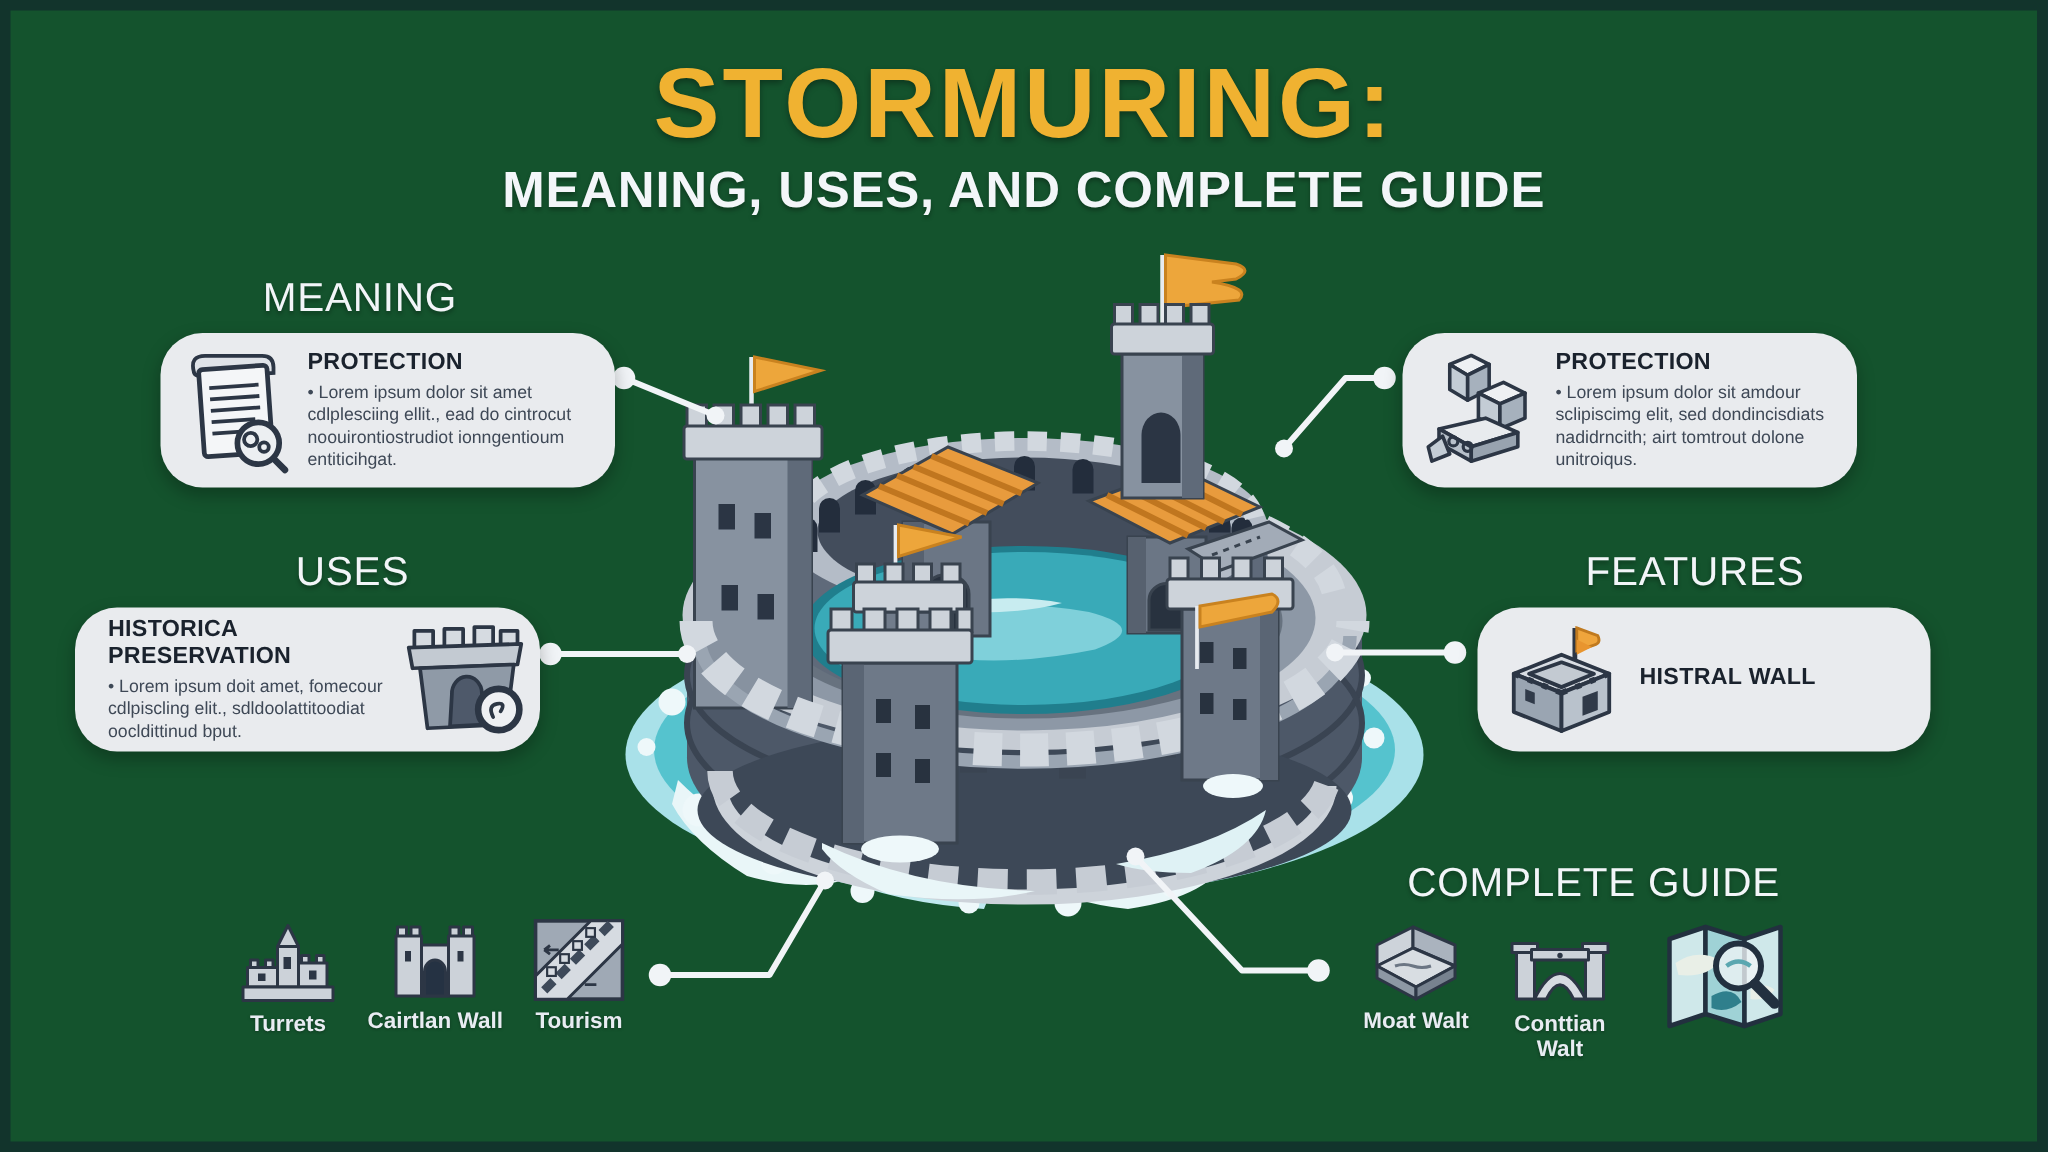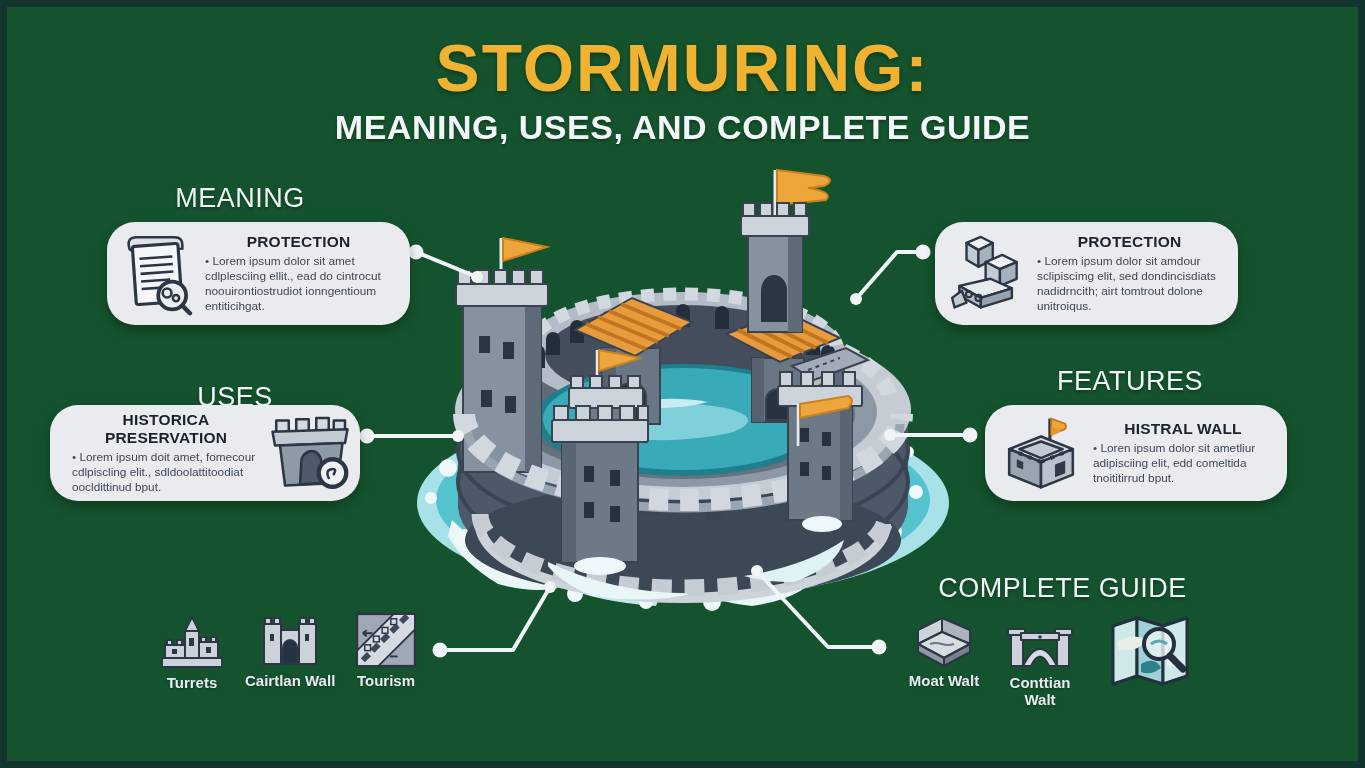--- a/index.html
+++ b/index.html
@@ -25,21 +25,21 @@
   .sec-heading{
     font-size:27px;font-weight:400;color:#F2F5F8;text-align:center;
     letter-spacing:.5px;text-shadow:0 2px 3px rgba(0,0,0,.3);
   }
   .card{
     background:#E9EBEE;border-radius:28px;box-shadow:0 5px 12px rgba(0,0,0,.28);
     display:flex;align-items:center;box-sizing:border-box;gap:10px;
   }
   .card-icon{flex:0 0 auto;display:flex;align-items:center;justify-content:center;}
   .card-text{flex:1 1 auto;min-width:0;}
-  .card-title{font-size:15.5px;font-weight:700;color:#1A222D;margin:0 0 3px 0;letter-spacing:.2px;text-align:center;}
+  .card-title{font-size:15.5px;font-weight:700;color:#1A222D;margin:0 0 3px 0;letter-spacing:.2px;}
   .card-body{font-size:11.8px;line-height:1.28;color:#3E4856;margin:0;}
   .bitem{position:absolute;text-align:center;}
   .bitem .item-icon{display:flex;align-items:flex-end;justify-content:center;height:56px;}
   .item-label{
     display:block;margin-top:4px;font-size:15px;font-weight:700;color:#E8ECF2;
     white-space:nowrap;text-shadow:0 1px 2px rgba(0,0,0,.35);
   }
   .item-label.wrap{white-space:normal;width:78px;margin-left:auto;margin-right:auto;line-height:1.15;}
   .overlay{position:absolute;left:0;top:0;pointer-events:none;}
 </style>
@@ -317,21 +317,21 @@
         <circle cx="16" cy="53" r="2.5" fill="none" stroke="#2C3645" stroke-width="1.8"></circle>
         <circle cx="24" cy="56" r="2.5" fill="none" stroke="#2C3645" stroke-width="1.8"></circle>
       </svg>
     </div>
     <div class="card-text">
       <p class="card-title">PROTECTION</p>
       <p class="card-body">• Lorem ipsum dolor sit amdour sclipiscimg elit, sed dondincisdiats nadidrncith; airt tomtrout dolone unitroiqus.</p>
     </div>
   </div>
 
-  <div class="abs sec-heading" style="left:110px;top:382px;width:250px;">USES</div>
+  <div class="abs sec-heading" style="left:110px;top:366px;width:250px;">USES</div>
   <div class="abs card" style="left:50px;top:405px;width:310px;height:96px;padding:10px 10px 10px 22px;">
     <div class="card-text">
       <p class="card-title">HISTORICA PRESERVATION</p>
       <p class="card-body">• Lorem ipsum doit amet, fomecour cdlpiscling elit., sdldoolattitoodiat oocldittinud bput.</p>
     </div>
     <div class="card-icon">
       <svg width="80" height="76" viewBox="0 0 64 60">
         <g stroke="#2C3645" stroke-width="2" stroke-linejoin="round">
           <rect x="5" y="4" width="10" height="10" fill="#D6DBE1"></rect>
           <rect x="21" y="3" width="10" height="10" fill="#D6DBE1"></rect>
@@ -360,21 +360,20 @@
           <polygon points="8,28 33,38 33,58 8,48" fill="#9AA5B2"></polygon>
           <polygon points="33,38 58,28 58,48 33,58" fill="#B9C2CC"></polygon>
         </g>
         <path d="M8,28 L33,38 M33,38 L58,28" fill="none" stroke="#2C3645" stroke-width="3" stroke-dasharray="3 5"></path>
         <polygon points="44,40 52,37 52,47 44,50" fill="#303A49"></polygon>
         <polygon points="14,36 19,38 19,44 14,42" fill="#303A49"></polygon>
       </svg>
     </div>
     <div class="card-text">
       <p class="card-title">HISTRAL WALL</p>
-      <p class="card-body">• Loren ipsum dolor sit ametliur adipisciing elit, edd comeltida tnoititirrud bput.</p>
     </div>
   </div>
 
 
   <div class="bitem" style="left:147px;top:614px;width:90px;">
     <div class="item-icon">
       <svg width="66" height="54" viewBox="0 0 66 54">
         <g stroke="#2C3645" stroke-width="2" stroke-linejoin="round" fill="#CCD2D9">
           <polygon points="33,1 40,15 26,15"></polygon>
           <rect x="26" y="15" width="14" height="27"></rect>

